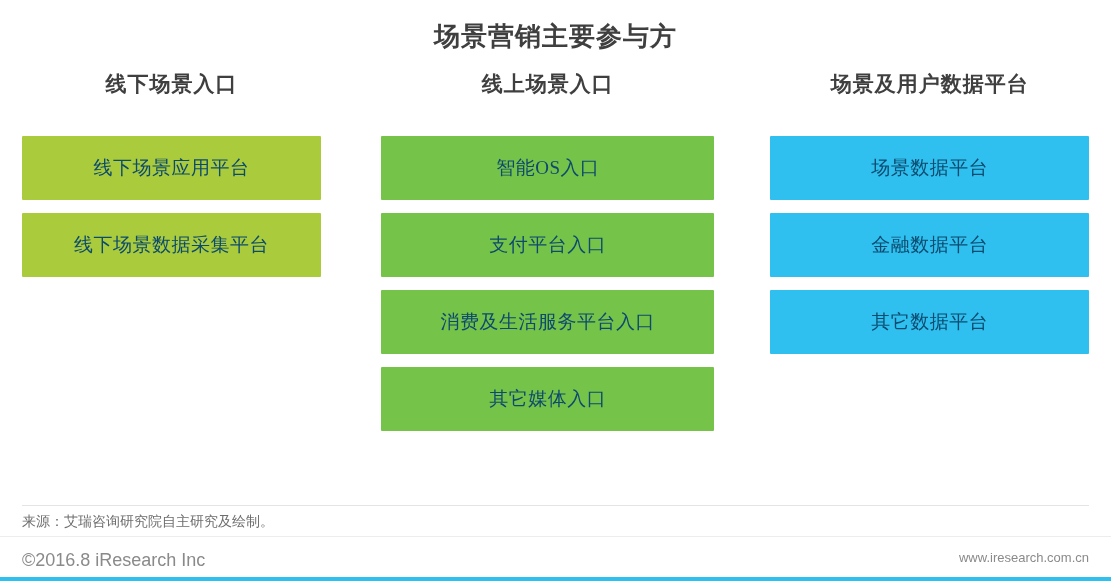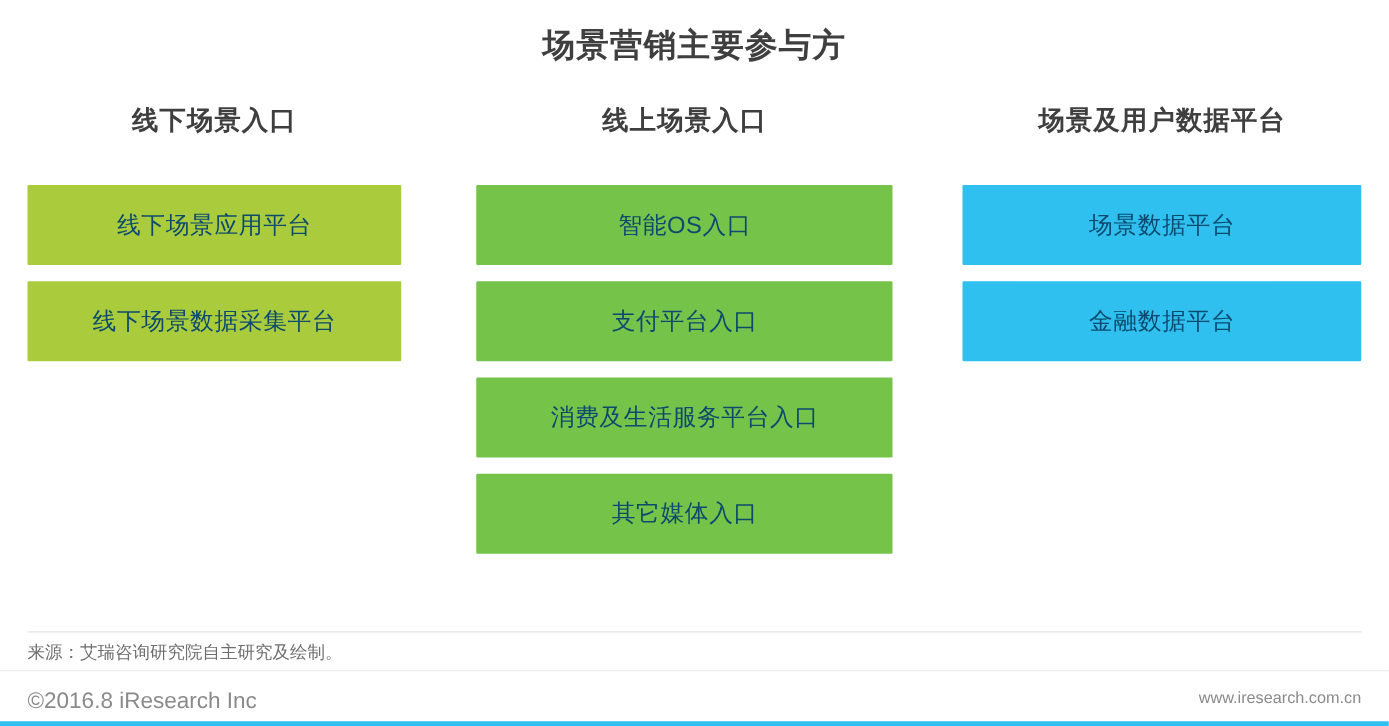--- a/index.html
+++ b/index.html
@@ -27,21 +27,21 @@
     font-weight: bold;
     color: #3f3f3f;
     letter-spacing: 1px;
     padding-top: 18px;
     line-height: 1.4;
   }
   .columns {
     display: flex;
     padding: 0 22px;
     box-sizing: border-box;
-    margin-top: 28px;
+    margin-top: 16px;
     gap: 30px;
   }
   .col {
     box-sizing: border-box;
   }
   .col-offline { width: 355px; padding-right: 30px; }
   .col-online  { width: 388px; padding-right: 26px; }
   .col-data    { width: 346px; }
 
   .col-head {
@@ -59,21 +59,21 @@
     display: flex;
     align-items: center;
     justify-content: center;
     color: #0c4a6e;
     font-size: 19px;
     letter-spacing: 0.5px;
     margin-bottom: 13px;
     border-radius: 1px;
   }
   .box-green-yellow { background: #aacc3c; }
-  .box-green { background: #76c34a; }
+  .box-green { background: #76c34a; font-family: Liberation Serif, serif; }
   .box-blue { background: #2fc0f0; }
 
   .footer-divider {
     position: absolute;
     left: 22px;
     right: 22px;
     top: 505px;
     height: 1px;
     background: #e4e4e4;
   }
@@ -135,20 +135,21 @@
       <div class="box box-green">智能OS入口</div>
       <div class="box box-green">支付平台入口</div>
       <div class="box box-green">消费及生活服务平台入口</div>
       <div class="box box-green">其它媒体入口</div>
     </div>
 
     <div class="col col-data">
       <div class="col-head">场景及用户数据平台</div>
       <div class="box box-blue">场景数据平台</div>
       <div class="box box-blue">金融数据平台</div>
+      <div class="box box-blue">其它数据平台</div>
     </div>
 
   </div>
 
   <div class="footer-divider"></div>
   <div class="source">来源：艾瑞咨询研究院自主研究及绘制。</div>
 
   <div class="bottom-bar">
     <div class="bottom-left">©2016.8 iResearch Inc</div>
     <div class="bottom-right">www.iresearch.com.cn</div>

